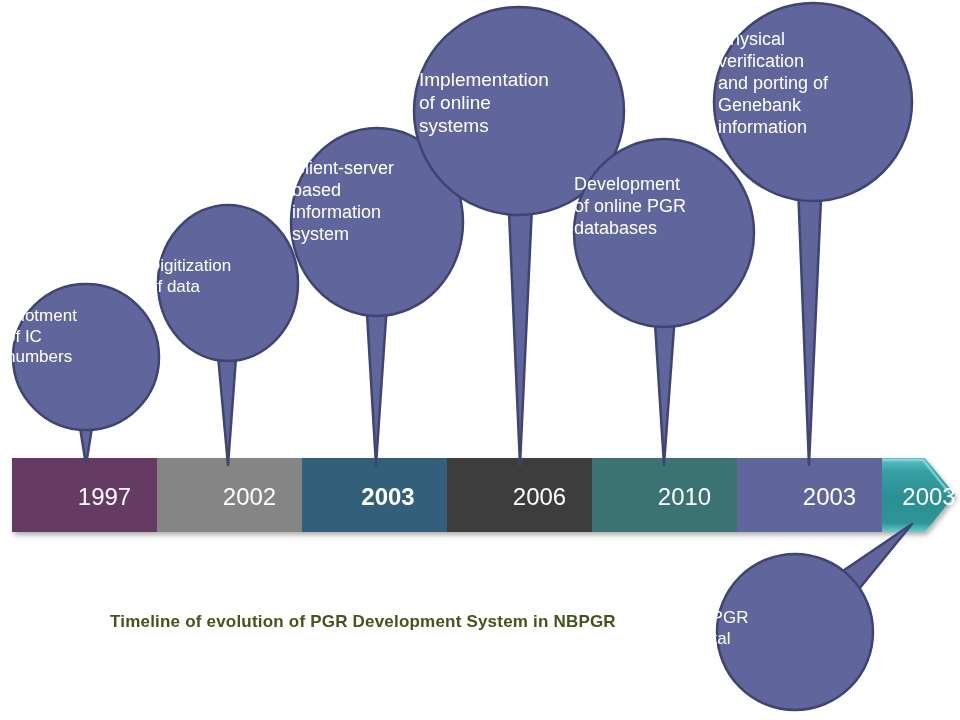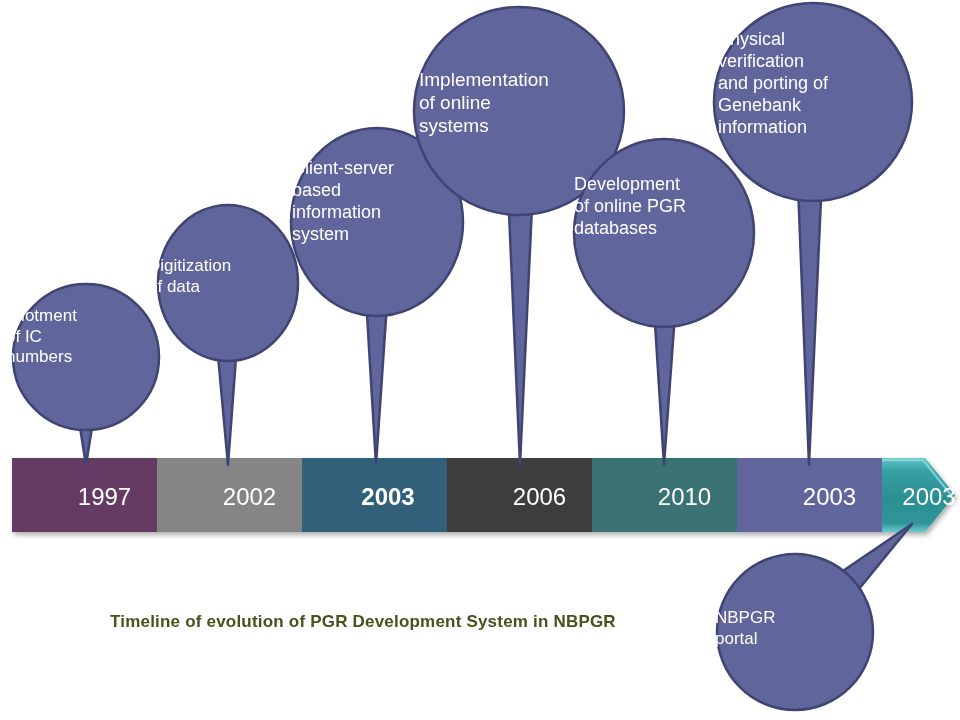--- a/index.html
+++ b/index.html
@@ -127,21 +127,21 @@
   <div class="bubble-label" style="left:574px; top:174px; width:180px; font-size:18px;">Development
 of online PGR
 databases</div>
 
   <div class="bubble-label" style="left:718px; top:29px;  width:190px; font-size:18px;">Physical
 verification
 and porting of
 Genebank
 information</div>
 
-  <div class="bubble-label" style="left:715px; top:608px; width:160px; font-size:17px;">NBPGR
+  <div class="bubble-label" style="left:688px; top:608px; width:160px; font-size:17px;">NBPGR
 portal</div>
 
   <div class="year-label" style="left:12px;  top:483px; width:145px;">1997</div>
   <div class="year-label" style="left:157px; top:483px; width:145px;">2002</div>
   <div class="year-label" style="left:302px; top:483px; width:132px;font-weight:bold;">2003</div>
   <div class="year-label" style="left:447px; top:483px; width:145px;">2006</div>
   <div class="year-label" style="left:592px; top:483px; width:145px;">2010</div>
   <div class="year-label" style="left:737px; top:483px; width:145px;">2003</div>
   <div class="year-label" style="left:878px; top:483px; width:62px;">2003</div>
 

